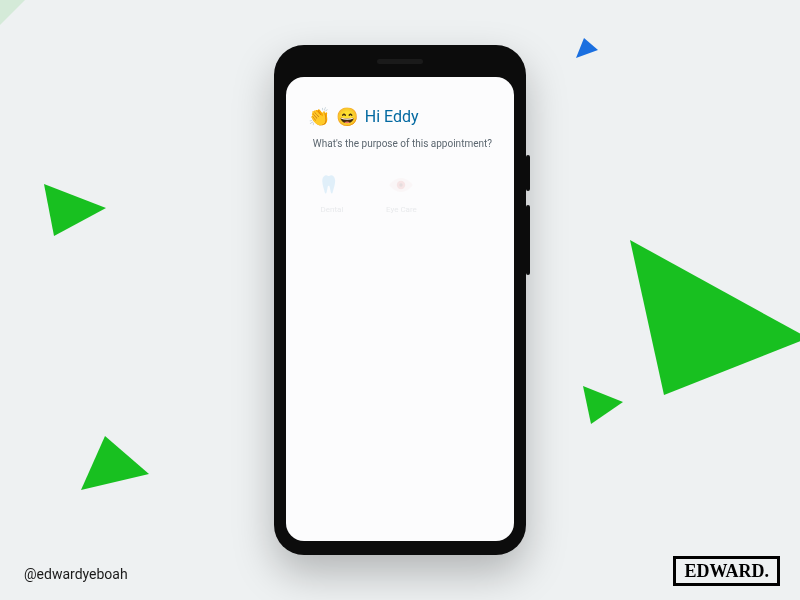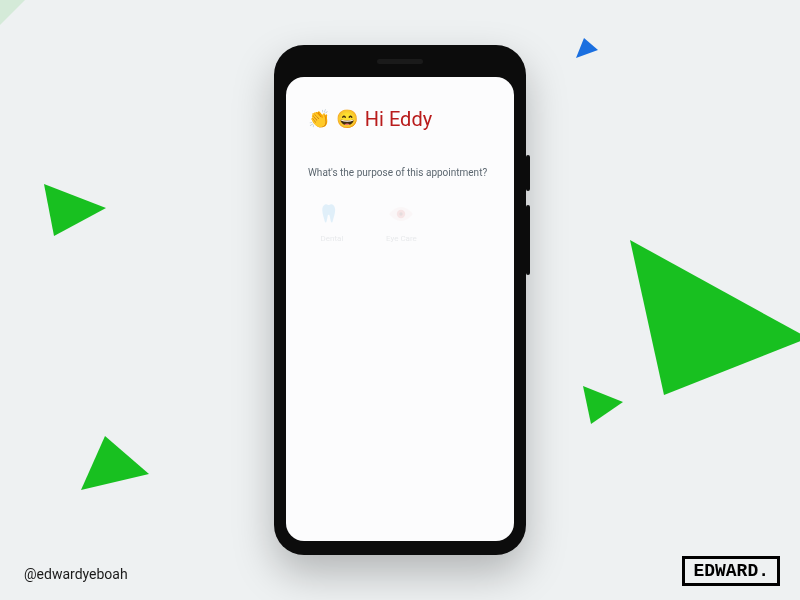--- a/index.html
+++ b/index.html
@@ -62,29 +62,30 @@
   .greeting-row {
     display: flex;
     align-items: center;
     gap: 6px;
   }
   .emoji {
     font-size: 18px;
     line-height: 1;
   }
   .greeting-text {
-    font-size: 20px;
-    color: #b91c1c;
+    font-size: 16px;
+    color: #0369a1;
     font-weight: 400;
   }
 
   .prompt-text {
-    margin-top: 36px;
+    margin-top: 12px;
     font-size: 10px;
     color: #5c6770;
+    text-align: right;
   }
 
   .options {
     margin-top: 22px;
     display: flex;
     gap: 40px;
     padding-left: 10px;
     opacity: 0.14;
   }
   .option {
@@ -119,21 +120,21 @@
     color: #1a1a1a;
   }
 
   
   .logo-box {
     position: absolute;
     right: 20px;
     bottom: 14px;
     border: 3px solid #000;
     padding: 2px 8px 0 8px;
-    font-family: Liberation Mono, monospace;
+    font-family: Liberation Serif, serif;
     font-weight: 900;
     font-size: 18px;
     letter-spacing: 0px;
     color: #000;
     line-height: 1.2;
   }
 </style>
 </head>
 <body>
 

